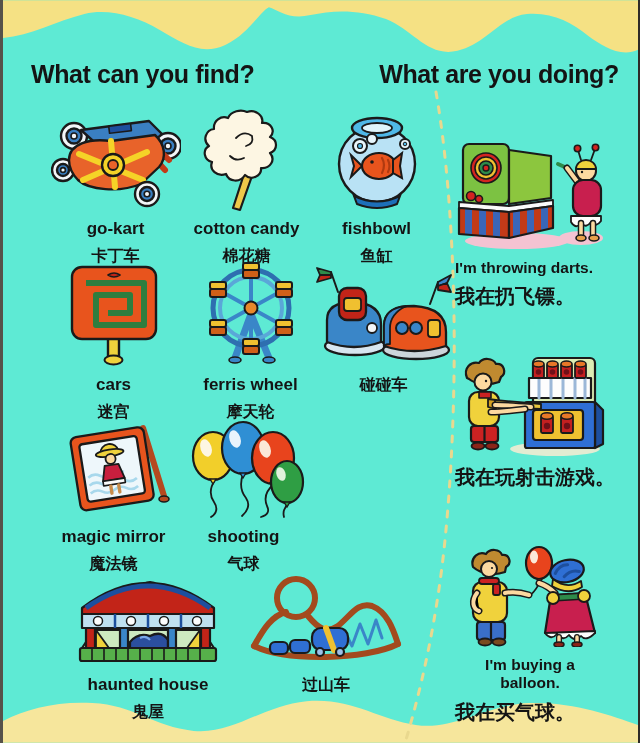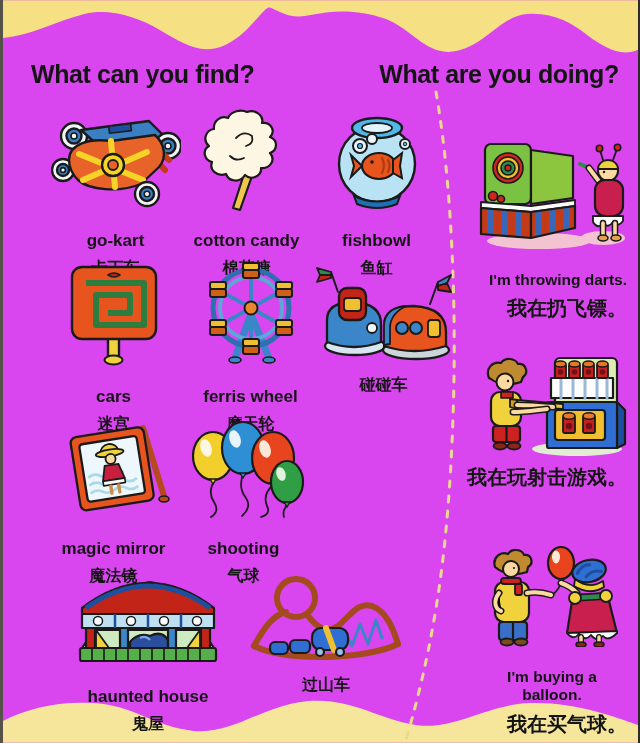--- a/index.html
+++ b/index.html
@@ -1,35 +1,35 @@
 <!DOCTYPE html>
 <html><head>
 <meta charset="utf-8">
 <style>
   html,body{margin:0;padding:0;background:#ddd;}
   .page{
     position:relative;width:640px;height:743px;margin:0 auto;
-    background:#d946ef;overflow:hidden;box-sizing:border-box;
+    background:#5eead4;overflow:hidden;box-sizing:border-box;
     border-left:3px solid #56524a;border-right:2px solid #2e2b28;
     font-family:"Liberation Sans","DejaVu Sans",sans-serif;color:#141414;
   }
   .wave{position:absolute;left:0;width:100%;pointer-events:none;}
   .wave.top{top:0;}
   .wave.bottom{bottom:0;}
   .divider{position:absolute;left:0;top:0;pointer-events:none;}
   .header{position:absolute;top:60px;font-weight:700;font-size:25px;letter-spacing:-0.4px;text-align:center;white-space:nowrap;}
   .header.find{left:28px;width:200px;}
   .header.doing{left:368px;width:256px;}
   .cell{position:absolute;display:flex;flex-direction:column;align-items:center;text-align:center;}
   .art{display:flex;align-items:center;justify-content:center;}
   .art svg{display:block;}
   .h104{height:104px}.h106{height:106px}.h100{height:100px}
-  .en{font-weight:700;font-size:17px;line-height:1.18;margin-top:19px;white-space:nowrap;}
+  .en{font-weight:700;font-size:17px;line-height:1.18;margin-top:7px;white-space:nowrap;}
   .zh{font-weight:700;font-size:16px;line-height:1.3;margin-top:8px;font-family:Liberation Mono, monospace;}
-  .scene{position:absolute;left:452px;width:172px;display:flex;flex-direction:column;align-items:flex-end;text-align:center;}
+  .scene{position:absolute;left:452px;width:172px;display:flex;flex-direction:column;align-items:flex-start;text-align:center;}
   .scene .en{font-size:15.5px;white-space:normal;max-width:150px;}
   .scene .zh{font-size:20px;}
 </style>
 </head>
 <body>
 
 <div class="page">
 
   <svg class="wave top" width="640" height="58" viewBox="0 0 640 58">
     <path d="M0,0 H640 V50 C622,58 604,46 590,36 C572,22 554,12 528,14 C500,17 488,44 458,51 C428,58 414,30 386,19 C358,9 332,10 310,15 C288,20 278,10 268,7 C258,12 248,34 224,45 C200,56 182,44 158,30 C134,16 106,8 82,14 C54,21 28,36 0,38 Z" fill="#f5e184"></path>

